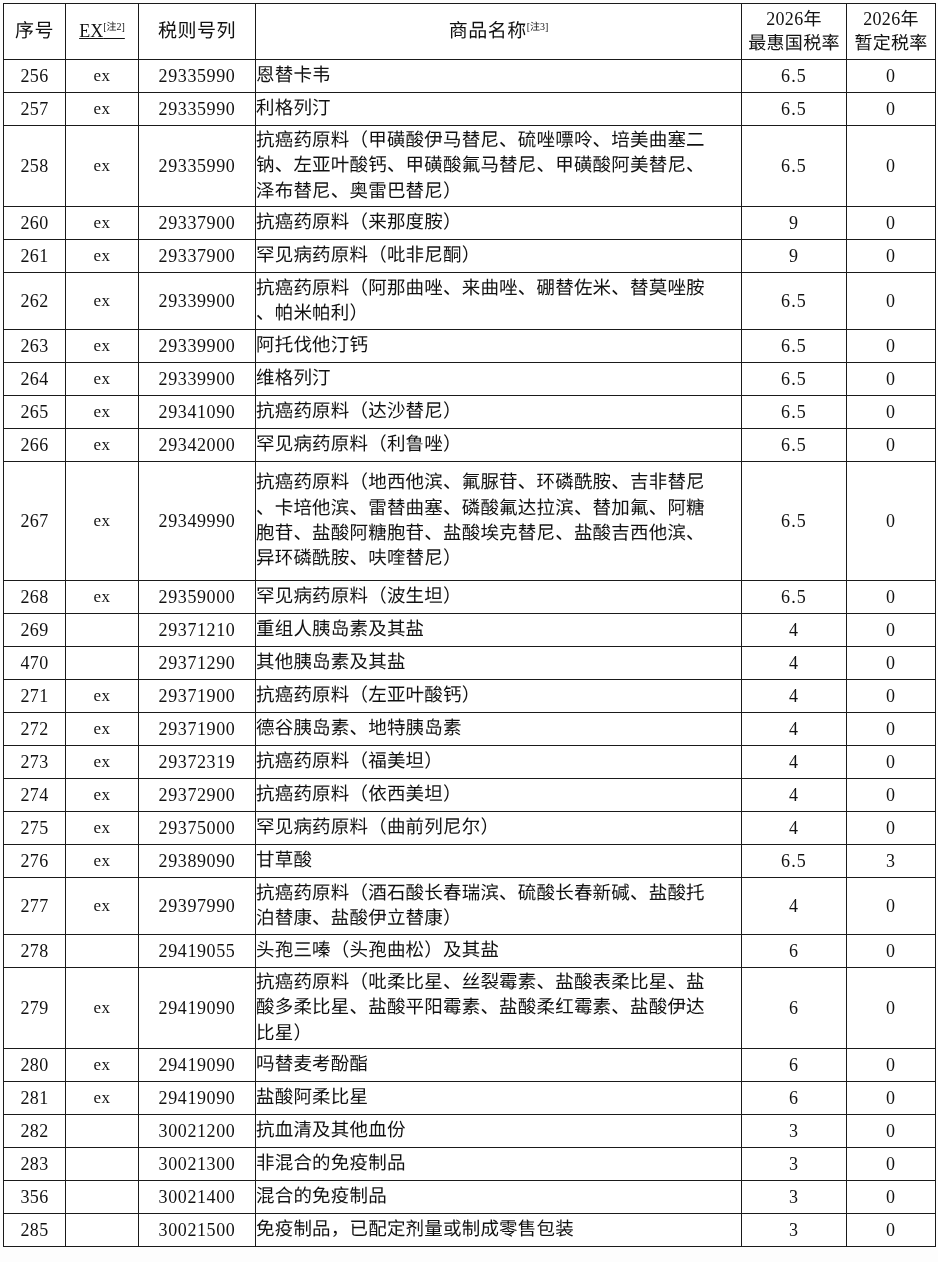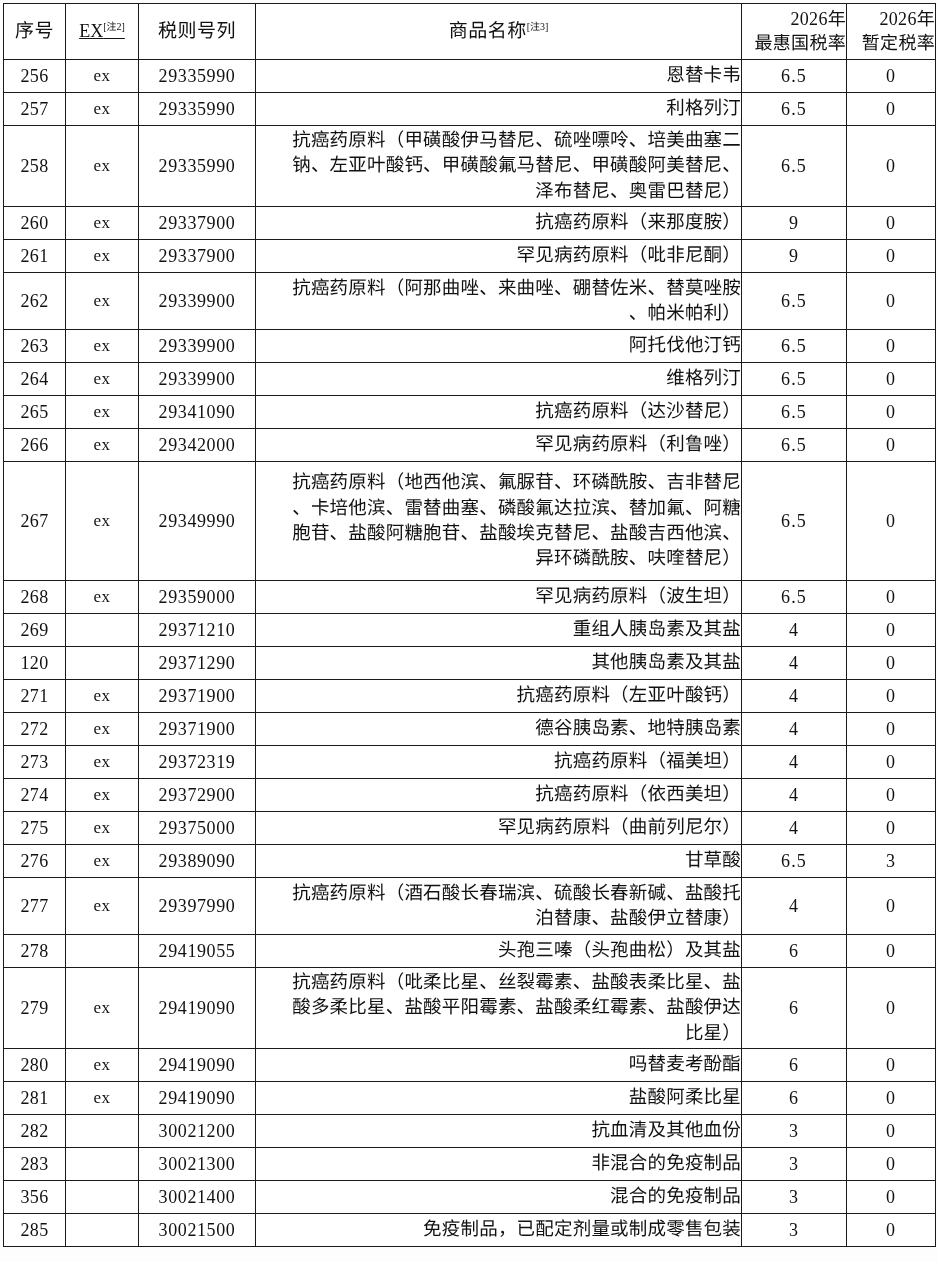--- a/index.html
+++ b/index.html
@@ -55,34 +55,34 @@
   }
   thead th .hdr-line { display: block; white-space: nowrap; }
   sup.note {
     font-size: 10px;
     vertical-align: super;
     letter-spacing: 0;
     line-height: 0;
   }
   th.h-ex   { font-size: 18px; letter-spacing: 0; text-decoration: underline; }
   th.h-name { font-size: 19px; }
-  th.h-rate { font-size: 18px; letter-spacing: 0.3px; text-align: right; }
+  th.h-rate { font-size: 18px; letter-spacing: 0.3px; }
 
   
   td.seq, td.ex, td.code, td.mfn, td.prov {
     text-align: center;
     white-space: nowrap;
   }
   td.seq  { font-size: 18px; letter-spacing: 0.4px; }
   td.ex   { font-size: 17px; letter-spacing: 0.4px; }
   td.code { font-size: 18px; letter-spacing: 0.6px; }
   td.mfn, td.prov { font-size: 18px; letter-spacing: 1.2px; }
 
   td.name {
-    text-align: right;
+    text-align: left;
     font-size: 18.5px;
     line-height: 1.37;
     padding: 3px 2px 3px 5px;
     letter-spacing: 0.2px;
     word-break: break-all;
   }
   tr.r-1 td { height: 32px; }
   tr.r-2 td { height: 56px; }
   tr.r-3 td { height: 80px; }
   tr.r-5 td { height: 118px; }
@@ -256,21 +256,21 @@
           <td class="seq">269</td>
           <td class="ex"></td>
           <td class="code">29371210</td>
           <td class="name">
             <span class="nm">重组人胰岛素及其盐</span>
           </td>
           <td class="mfn">4</td>
           <td class="prov">0</td>
         </tr>
         <tr class="r-1">
-          <td class="seq">120</td>
+          <td class="seq">470</td>
           <td class="ex"></td>
           <td class="code">29371290</td>
           <td class="name">
             <span class="nm">其他胰岛素及其盐</span>
           </td>
           <td class="mfn">4</td>
           <td class="prov">0</td>
         </tr>
         <tr class="r-1">
           <td class="seq">271</td>

